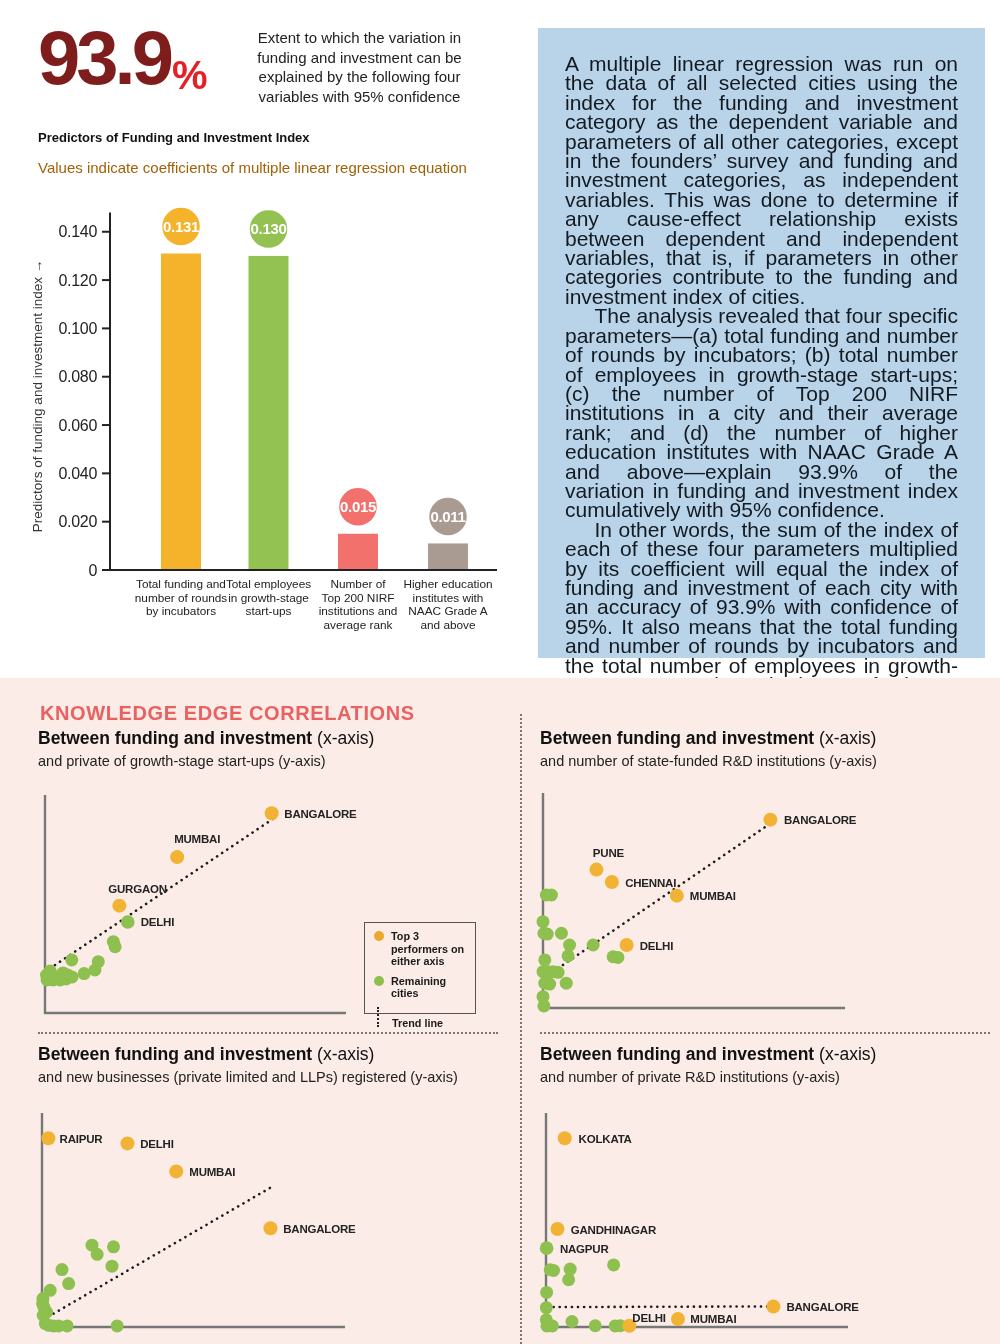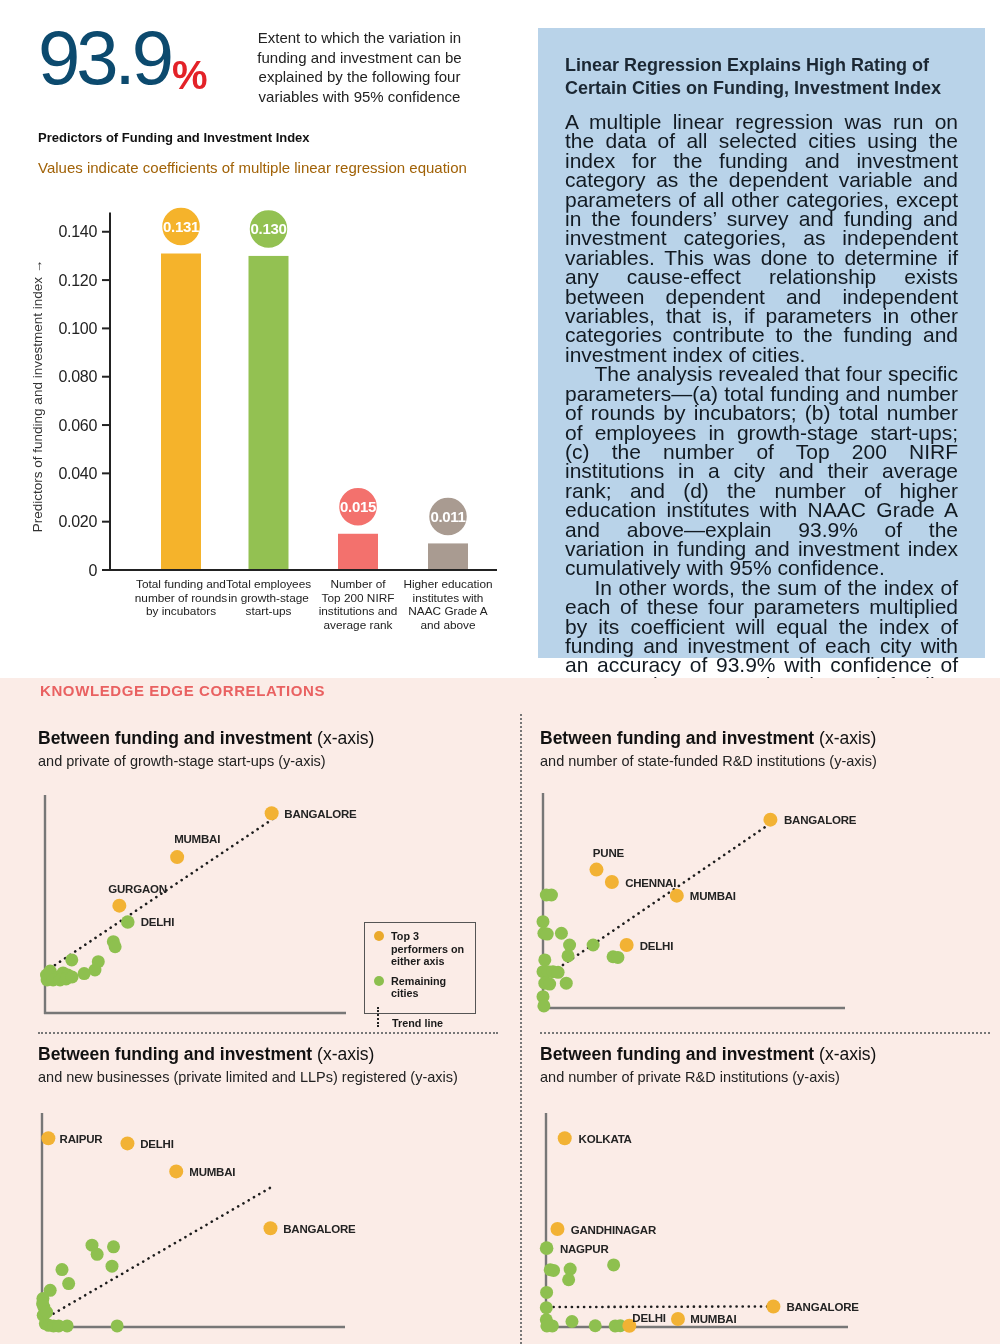--- a/index.html
+++ b/index.html
@@ -1,35 +1,35 @@
 <!DOCTYPE html>
 <html><head>
 <meta charset="utf-8">
 <style>
   html,body{margin:0;padding:0;background:#ffffff;}
   *{box-sizing:border-box;}
   #page{position:relative;width:1000px;height:1344px;background:#ffffff;overflow:hidden;
         font-family:"Liberation Sans","DejaVu Sans",sans-serif;color:#1a1a1a;}
   
   .stat-wrap{position:absolute;left:38px;top:26px;display:flex;align-items:flex-end;}
-  .stat-value{font-size:76px;font-weight:400;color:#0c4a6e;letter-spacing:-4px;line-height:0.85;}
+  .stat-value{font-size:76px;font-weight:700;color:#7f1d1d;letter-spacing:-4px;line-height:0.85;}
   .stat-unit{font-size:40px;font-weight:700;color:#e32228;margin-left:2px;line-height:0.8;}
   .stat-caption{position:absolute;left:237px;top:28px;width:245px;font-size:15px;line-height:19.5px;color:#222;text-align:center;}
   
   .chart-title{position:absolute;left:38px;top:130px;font-size:13px;font-weight:700;color:#111;}
   .chart-subtitle{position:absolute;left:38px;top:158px;width:432px;font-size:15px;line-height:19px;color:#a16207;}
   #bar-svg{position:absolute;left:10px;top:196px;}
   
   .article{position:absolute;left:538px;top:28px;width:447px;height:630px;background:#b9d3e9;padding:26px 27px 20px 27px;}
   .article-title{font-size:18px;font-weight:700;line-height:23px;color:#1b2733;margin:0 0 12px 0;}
   .article p{margin:0;font-size:21px;line-height:19.4px;text-align:justify;color:#121a22;}
   .article p + p{text-indent:1.4em;}
   
   .pink-band{position:absolute;left:0;top:678px;width:1000px;height:666px;background:#fbece7;}
-  .corr-heading{position:absolute;left:40px;top:682px;font-size:15px;font-weight:700;letter-spacing:0.6px;color:#e96161;}
+  .corr-heading{position:absolute;left:40px;top:702px;font-size:20px;font-weight:700;letter-spacing:0.6px;color:#e96161;}
   .sc-title{position:absolute;font-size:17.5px;color:#111;}
   .sc-title b{font-weight:700;}
   .sc-sub{position:absolute;font-size:14.5px;color:#222;}
   .sc-svg{position:absolute;}
   
   .v-div{position:absolute;left:520px;top:714px;height:630px;border-left:2.5px dotted #777;}
   .h-div{position:absolute;top:1032px;border-top:2.5px dotted #777;}
   .h-div.left{left:38px;width:460px;}
   .h-div.right{left:540px;width:450px;}
   
@@ -96,21 +96,20 @@
       <rect x="418" y="347.424" width="40" height="25.575999999999997" fill="#a99b91"></rect>
       <circle cx="438" cy="320.424" r="20" fill="#a99b91" stroke="#ffffff" stroke-width="2.5"></circle>
       <text x="438" y="325.924" text-anchor="middle" font-size="15" font-weight="bold" fill="#ffffff" letter-spacing="-0.3">0.011</text>
       <text x="438" y="392" text-anchor="middle" font-size="11.8" fill="#222">Higher education</text>
       <text x="438" y="405.5" text-anchor="middle" font-size="11.8" fill="#222">institutes with</text>
       <text x="438" y="419" text-anchor="middle" font-size="11.8" fill="#222">NAAC Grade A</text>
       <text x="438" y="432.5" text-anchor="middle" font-size="11.8" fill="#222">and above</text>
     </svg>
 
   <div class="article">
-    <h2 class="article-title">Linear Regression Explains High Rating of Certain Cities on Funding, Investment Index</h2>
     <p>A multiple linear regression was run on the data of all selected cities using the index for the funding and investment category as the dependent variable and parameters of all other categories, except in the founders’ survey and funding and investment categories, as independent variables. This was done to determine if any cause-effect relationship exists between dependent and independent variables, that is, if parameters in other categories contribute to the funding and investment index of cities.</p>
     <p>The analysis revealed that four specific parameters—(a) total funding and number of rounds by incubators; (b) total number of employees in growth-stage start-ups; (c) the number of Top 200 NIRF institutions in a city and their average rank; and (d) the number of higher education institutes with NAAC Grade A and above—explain 93.9% of the variation in funding and investment index cumulatively with 95% confidence.</p>
     <p>In other words, the sum of the index of each of these four parameters multiplied by its coefficient will equal the index of funding and investment of each city with an accuracy of 93.9% with confidence of 95%. It also means that the total funding and number of rounds by incubators and the total number of employees in growth-stage start-ups in a city have a far larger bearing on the funding and investment of these start-ups than the presence of higher education institutions in the cities covered in this ranking.</p>
   </div>
 
   <div class="pink-band"></div>
   <div class="corr-heading">KNOWLEDGE EDGE CORRELATIONS</div>
 
   <div class="v-div"></div>
   <div class="h-div left"></div>

